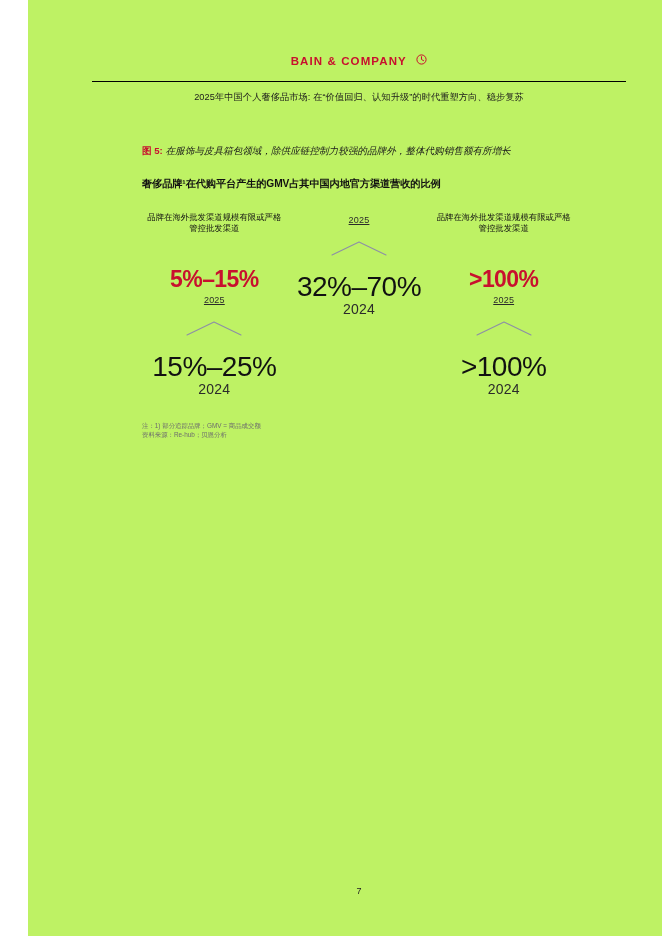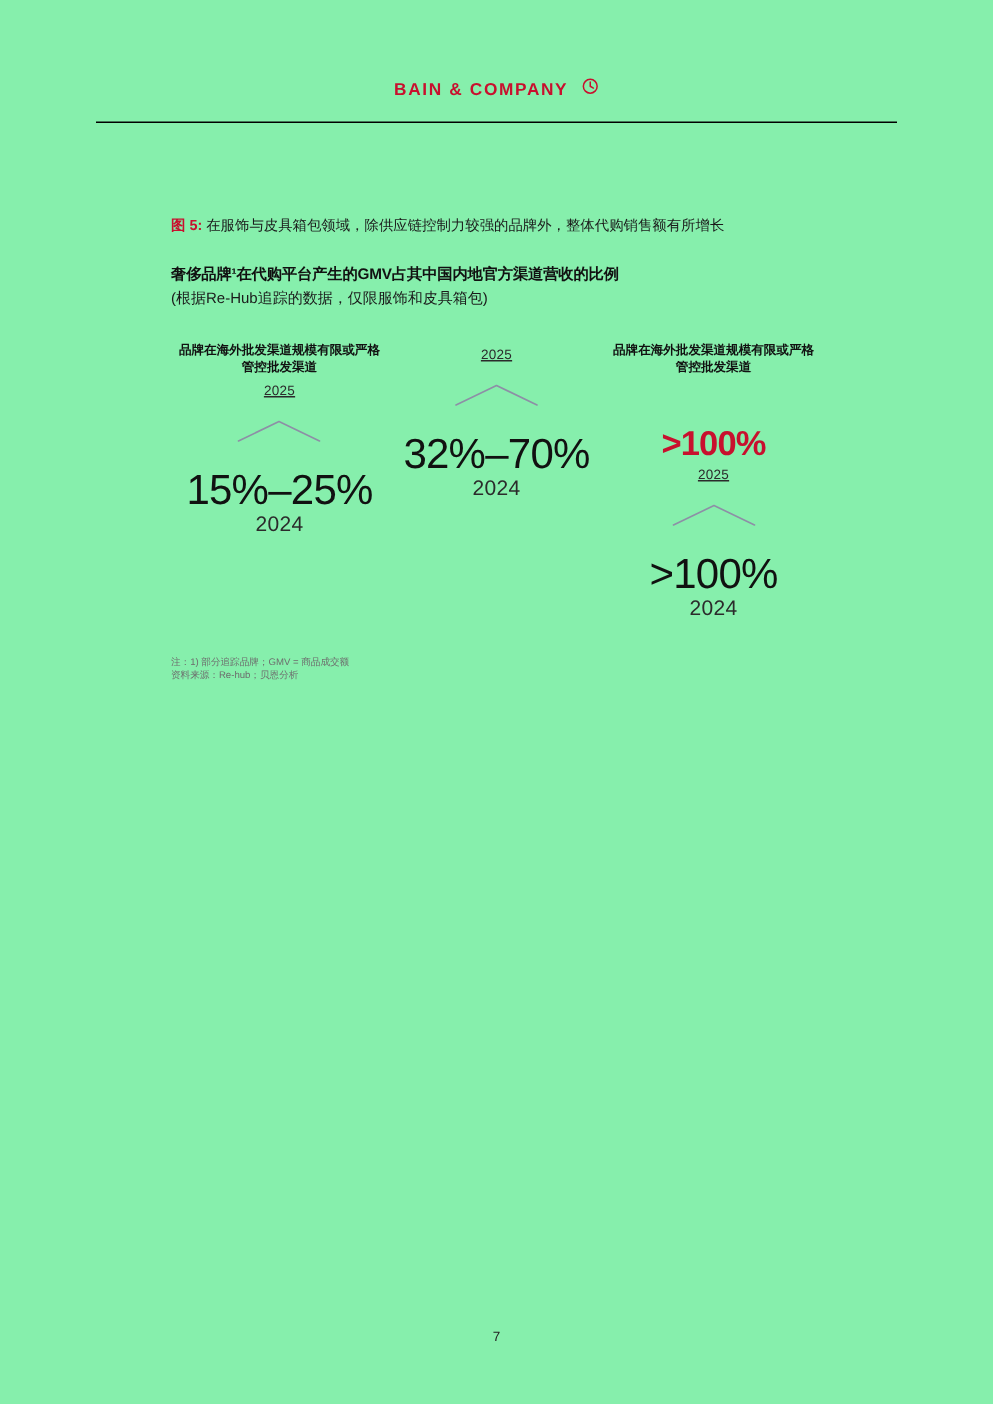--- a/index.html
+++ b/index.html
@@ -12,21 +12,22 @@
     height: 936px;
     position: relative;
     font-family: "Liberation Sans", "DejaVu Sans", sans-serif;
     color: #000000;
     overflow: hidden;
   }
 
   .page {
     position: absolute;
     inset: 0;
-    background: #86efac;
+    background: #bef264;
+    margin-left: 28px;
   }
 
   
   .brand {
     position: absolute;
     top: 51px;
     left: 0;
     width: 662px;
     text-align: center;
   }
@@ -82,20 +83,21 @@
     color: #1a1a1a;
     margin: 0 0 0 0;
     max-width: 420px;
   }
   .fig-label {
     color: #C8102E;
     font-weight: bold;
   }
   .fig-caption-text {
     font-weight: normal;
+    font-style: italic;
   }
 
   .chart-title {
     margin-top: 17px;
     font-size: 10.2px;
     font-weight: bold;
     color: #111111;
     line-height: 15px;
     letter-spacing: -0.1px;
   }
@@ -115,21 +117,21 @@
   }
   .col {
     flex: 1 1 0;
     text-align: center;
     padding: 0 4px;
     box-sizing: border-box;
   }
 
   .col-head {
     font-size: 8.4px;
-    font-weight: bold;
+    font-weight: normal;
     line-height: 11.5px;
     color: #111111;
     min-height: 24px;
   }
 
   .val-2025 {
     margin-top: 31px;
     font-size: 23px;
     font-weight: bold;
     color: #C8102E;
@@ -201,35 +203,36 @@
     <span class="brand-mark">
       <svg width="11" height="11" viewBox="0 0 22 22" aria-hidden="true">
         <circle cx="11" cy="11" r="9.2" fill="none" stroke="#C8102E" stroke-width="2"></circle>
         <path d="M11 5.4 L11 11 L15.2 13.4" fill="none" stroke="#C8102E" stroke-width="2" stroke-linecap="round" stroke-linejoin="round"></path>
       </svg>
     </span>
   </div>
 
   <div class="head-rule"></div>
 
+  <div class="running-head">2025年中国个人奢侈品市场: 在“价值回归、认知升级”的时代重塑方向、稳步复苏</div>
 
   <div class="figure">
 
     <p class="fig-caption">
       <span class="fig-label">图 5:</span>
       <span class="fig-caption-text">在服饰与皮具箱包领域，除供应链控制力较强的品牌外，整体代购销售额有所增长</span>
     </p>
 
     <div class="chart-title">奢侈品牌¹在代购平台产生的GMV占其中国内地官方渠道营收的比例</div>
-    <div class="chart-subtitle">(根据Re-Hub追踪的数据，仅限服饰和皮具箱包)</div>
 
     <div class="cols">
 
       <div class="col">
         <div class="col-head">品牌在海外批发渠道规模有限或严格管控批发渠道</div>
+        <div class="val-2025">5%–15%</div>
         <div class="year-2025">2025</div>
         <div class="chev-wrap">
           <span>
             <svg width="60" height="20" viewBox="0 0 60 20" aria-hidden="true">
               <path d="M3 17 L30 4 L57 17" fill="none" stroke="#8d8fa6" stroke-width="1.1" stroke-linecap="round" stroke-linejoin="round"></path>
             </svg>
           </span>
         </div>
         <div class="val-2024">15%–25%</div>
         <div class="year-2024">2024</div>

